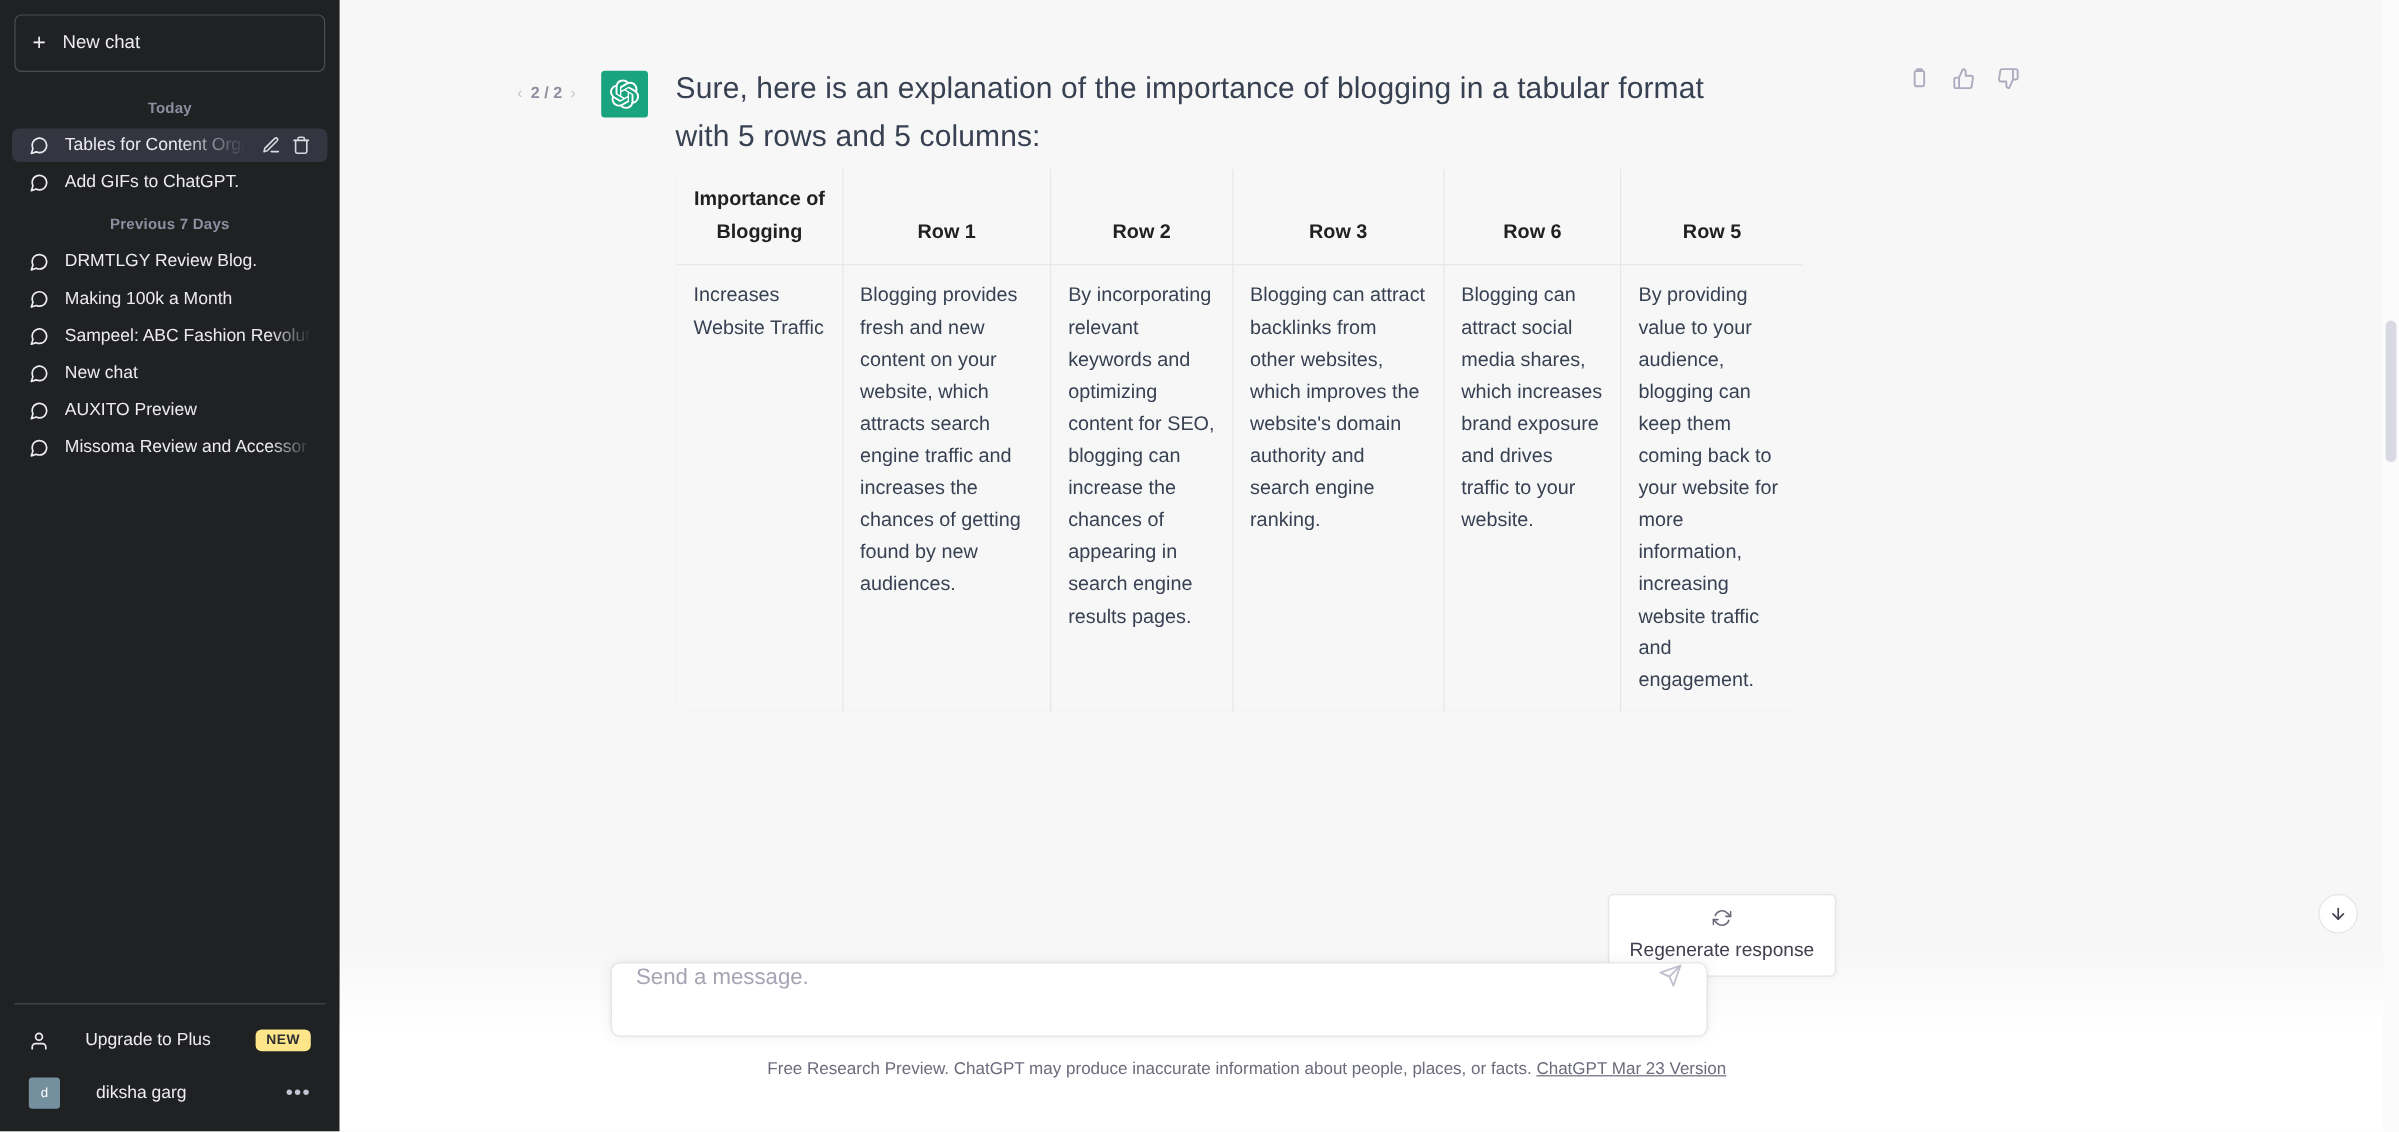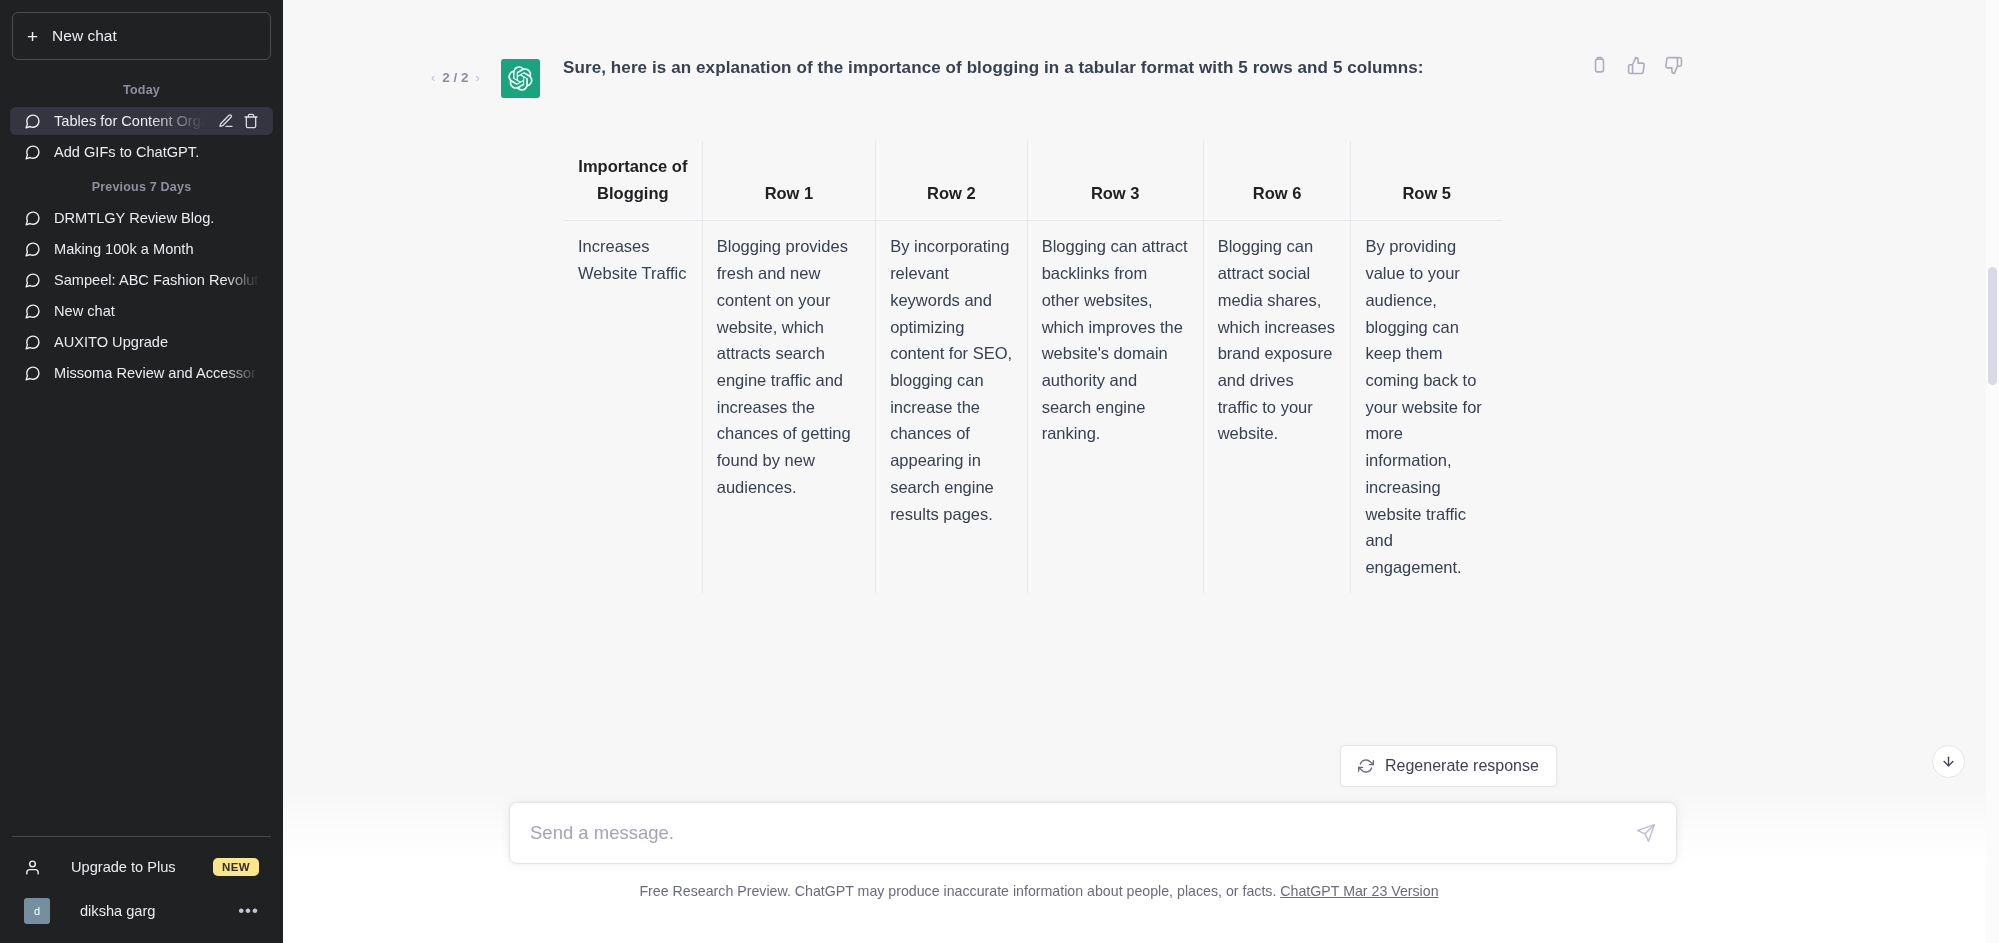--- a/index.html
+++ b/index.html
@@ -78,21 +78,21 @@
   .pager .count { color: #8e8ea0; font-weight: 600; font-size: 13.4px; }
 
   .avatar-gpt {
     position: absolute; left: 218px; top: 59px;
     width: 39px; height: 39px; border-radius: 3px; background: #19A37F;
     display: flex; align-items: center; justify-content: center;
   }
 
   .msg-body { position: absolute; left: 280px; top: 55px; width: 890px; }
   .msg-text {
-    color: #374151; font-size: 17px; line-height: 1.58; font-weight: 700;
+    color: #374151; font-size: 25px; line-height: 1.58; font-weight: 400;
     letter-spacing: .1px;
   }
 
   .msg-actions {
     position: absolute; left: 1307px; top: 56px;
     display: flex; gap: 18px; color: #acacbe;
   }
   .msg-actions .act { cursor: pointer; display: inline-flex; }
 
   
@@ -119,36 +119,37 @@
     background: linear-gradient(to bottom, rgba(255,255,255,0) 0%, #ffffff 44%, #ffffff 100%);
     pointer-events: none; z-index: 6;
   }
 
   .regen-btn {
     position: absolute; left: 1057px; top: 745px; z-index: 8;
     display: flex; align-items: center; gap: 11px;
     background: #ffffff; border: 1px solid #e5e5e5; border-radius: 5px;
     padding: 11px 17px; color: #40414f; font-size: 16px; cursor: pointer;
     box-shadow: 0 0 4px rgba(0,0,0,0.045);
+    flex-direction: column;
   }
 
   .scroll-btn {
     position: absolute; right: 34px; top: 745px; z-index: 9;
     width: 33px; height: 33px; border-radius: 50%;
     border: 1px solid #e5e5e5; background: #ffffff;
     display: flex; align-items: center; justify-content: center; cursor: pointer;
   }
 
   
   .composer-area { position: absolute; left: 0; right: 0; bottom: 0; height: 155px; z-index: 10; background: transparent; }
   .composer {
-    position: absolute; left: 226px; width: 1168px; top: 14px; height: 62px;
+    position: absolute; left: 226px; width: 914px; top: 14px; height: 62px;
     background: #ffffff; border: 1px solid #e5e5e5; border-radius: 8px;
     box-shadow: 0 0 12px rgba(0,0,0,0.06), 0 0 3px rgba(0,0,0,0.04);
-    display: flex; align-items: center; padding: 0 20px;
+    display: flex; align-items: flex-start; padding: 0 20px;
   }
   .composer input {
     flex: 1 1 auto; border: none; outline: none; background: transparent;
     font-family: "Liberation Sans", sans-serif;
     font-size: 18.5px; color: #374151;
   }
   .composer input::placeholder { color: #a4a4b4; }
   .send-ic { flex: 0 0 auto; color: #c0c0cf; cursor: pointer; display: inline-flex; }
 
   .footnote {
@@ -248,21 +249,21 @@
             </svg>
           </span>
         <span class="ctxt">New chat</span>
       </div>
       <div class="chat-item">
         <span class="ic">
             <svg width="17" height="17" viewBox="0 0 24 24" fill="none" stroke="#ececf1" stroke-width="2" stroke-linecap="round" stroke-linejoin="round">
               <path d="M21 11.5a8.38 8.38 0 0 1-.9 3.8 8.5 8.5 0 0 1-7.6 4.7 8.38 8.38 0 0 1-3.8-.9L3 21l1.9-5.7a8.38 8.38 0 0 1-.9-3.8 8.5 8.5 0 0 1 4.7-7.6 8.38 8.38 0 0 1 3.8-.9h.5a8.48 8.48 0 0 1 8 8v.5z"></path>
             </svg>
           </span>
-        <span class="ctxt">AUXITO Upgrade</span>
+        <span class="ctxt">AUXITO Preview</span>
       </div>
       <div class="chat-item">
         <span class="ic">
             <svg width="17" height="17" viewBox="0 0 24 24" fill="none" stroke="#ececf1" stroke-width="2" stroke-linecap="round" stroke-linejoin="round">
               <path d="M21 11.5a8.38 8.38 0 0 1-.9 3.8 8.5 8.5 0 0 1-7.6 4.7 8.38 8.38 0 0 1-3.8-.9L3 21l1.9-5.7a8.38 8.38 0 0 1-.9-3.8 8.5 8.5 0 0 1 4.7-7.6 8.38 8.38 0 0 1 3.8-.9h.5a8.48 8.48 0 0 1 8 8v.5z"></path>
             </svg>
           </span>
         <span class="ctxt">Missoma Review and Accessor</span>
       </div>
 

